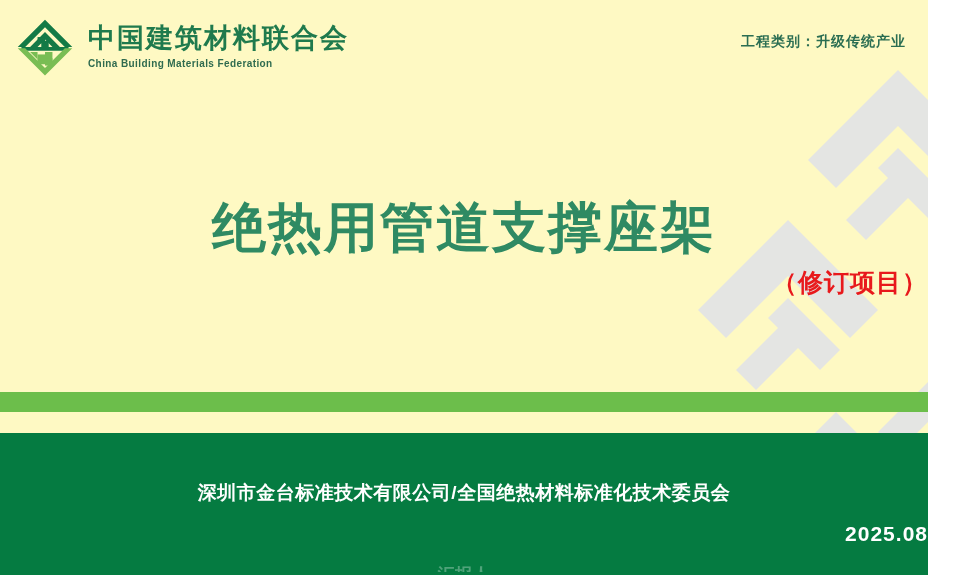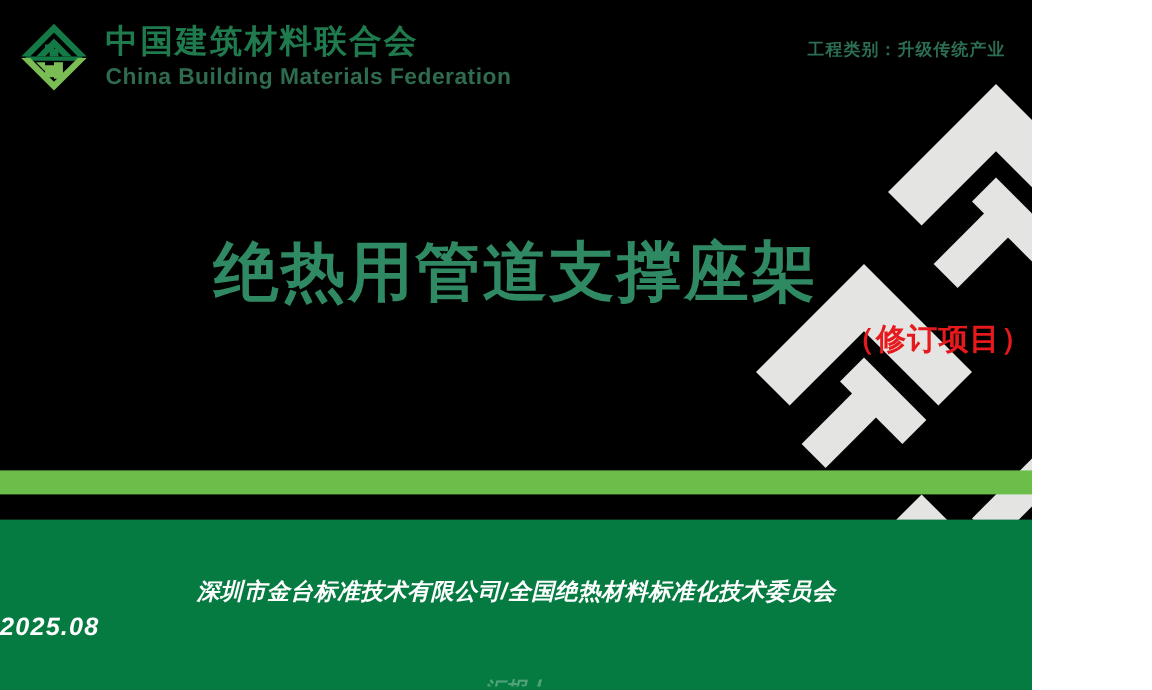--- a/index.html
+++ b/index.html
@@ -4,23 +4,23 @@
 <style>
   html, body {
     margin: 0;
     padding: 0;
   }
   body {
     font-family: "Liberation Sans", "DejaVu Sans", sans-serif;
   }
   .slide {
     position: relative;
-    width: 860px;
+    width: 928px;
     height: 575px;
-    background: #000000;
+    background: #fef9c3;
     overflow: hidden;
   }
 
   
   .watermark {
     position: absolute;
     right: -70px;
     top: 40px;
     width: 420px;
     height: 520px;
@@ -59,21 +59,21 @@
   }
   .brand-cn {
     font-size: 27px;
     font-weight: bold;
     color: #1f7a4d;
     letter-spacing: 2px;
     white-space: nowrap;
   }
   .brand-en {
     margin-top: 7px;
-    font-size: 19px;
+    font-size: 10px;
     font-weight: bold;
     color: #2f6b4f;
     letter-spacing: 0.4px;
     white-space: nowrap;
   }
   .category {
     position: absolute;
     right: 22px;
     top: 33px;
     font-size: 14px;
@@ -122,40 +122,39 @@
     z-index: 2;
   }
   .footer-band {
     position: absolute;
     left: 0;
     right: 0;
     top: 433px;
     bottom: 0;
     background: #057b41;
     z-index: 2;
-    font-style: italic;
   }
   .footer-org {
     position: absolute;
     left: 0;
     right: 0;
     top: 47px;
     text-align: center;
     font-size: 19px;
     font-weight: bold;
     color: #ffffff;
     letter-spacing: 0.5px;
     white-space: nowrap;
   }
   .footer-date {
     position: absolute;
     left: 0;
     right: 0;
-    top: 78px;
-    text-align: left;
+    top: 89px;
+    text-align: right;
     font-size: 21px;
     font-weight: bold;
     color: #ffffff;
     letter-spacing: 1px;
   }
   .footer-extra {
     position: absolute;
     left: 0;
     right: 0;
     top: 130px;

